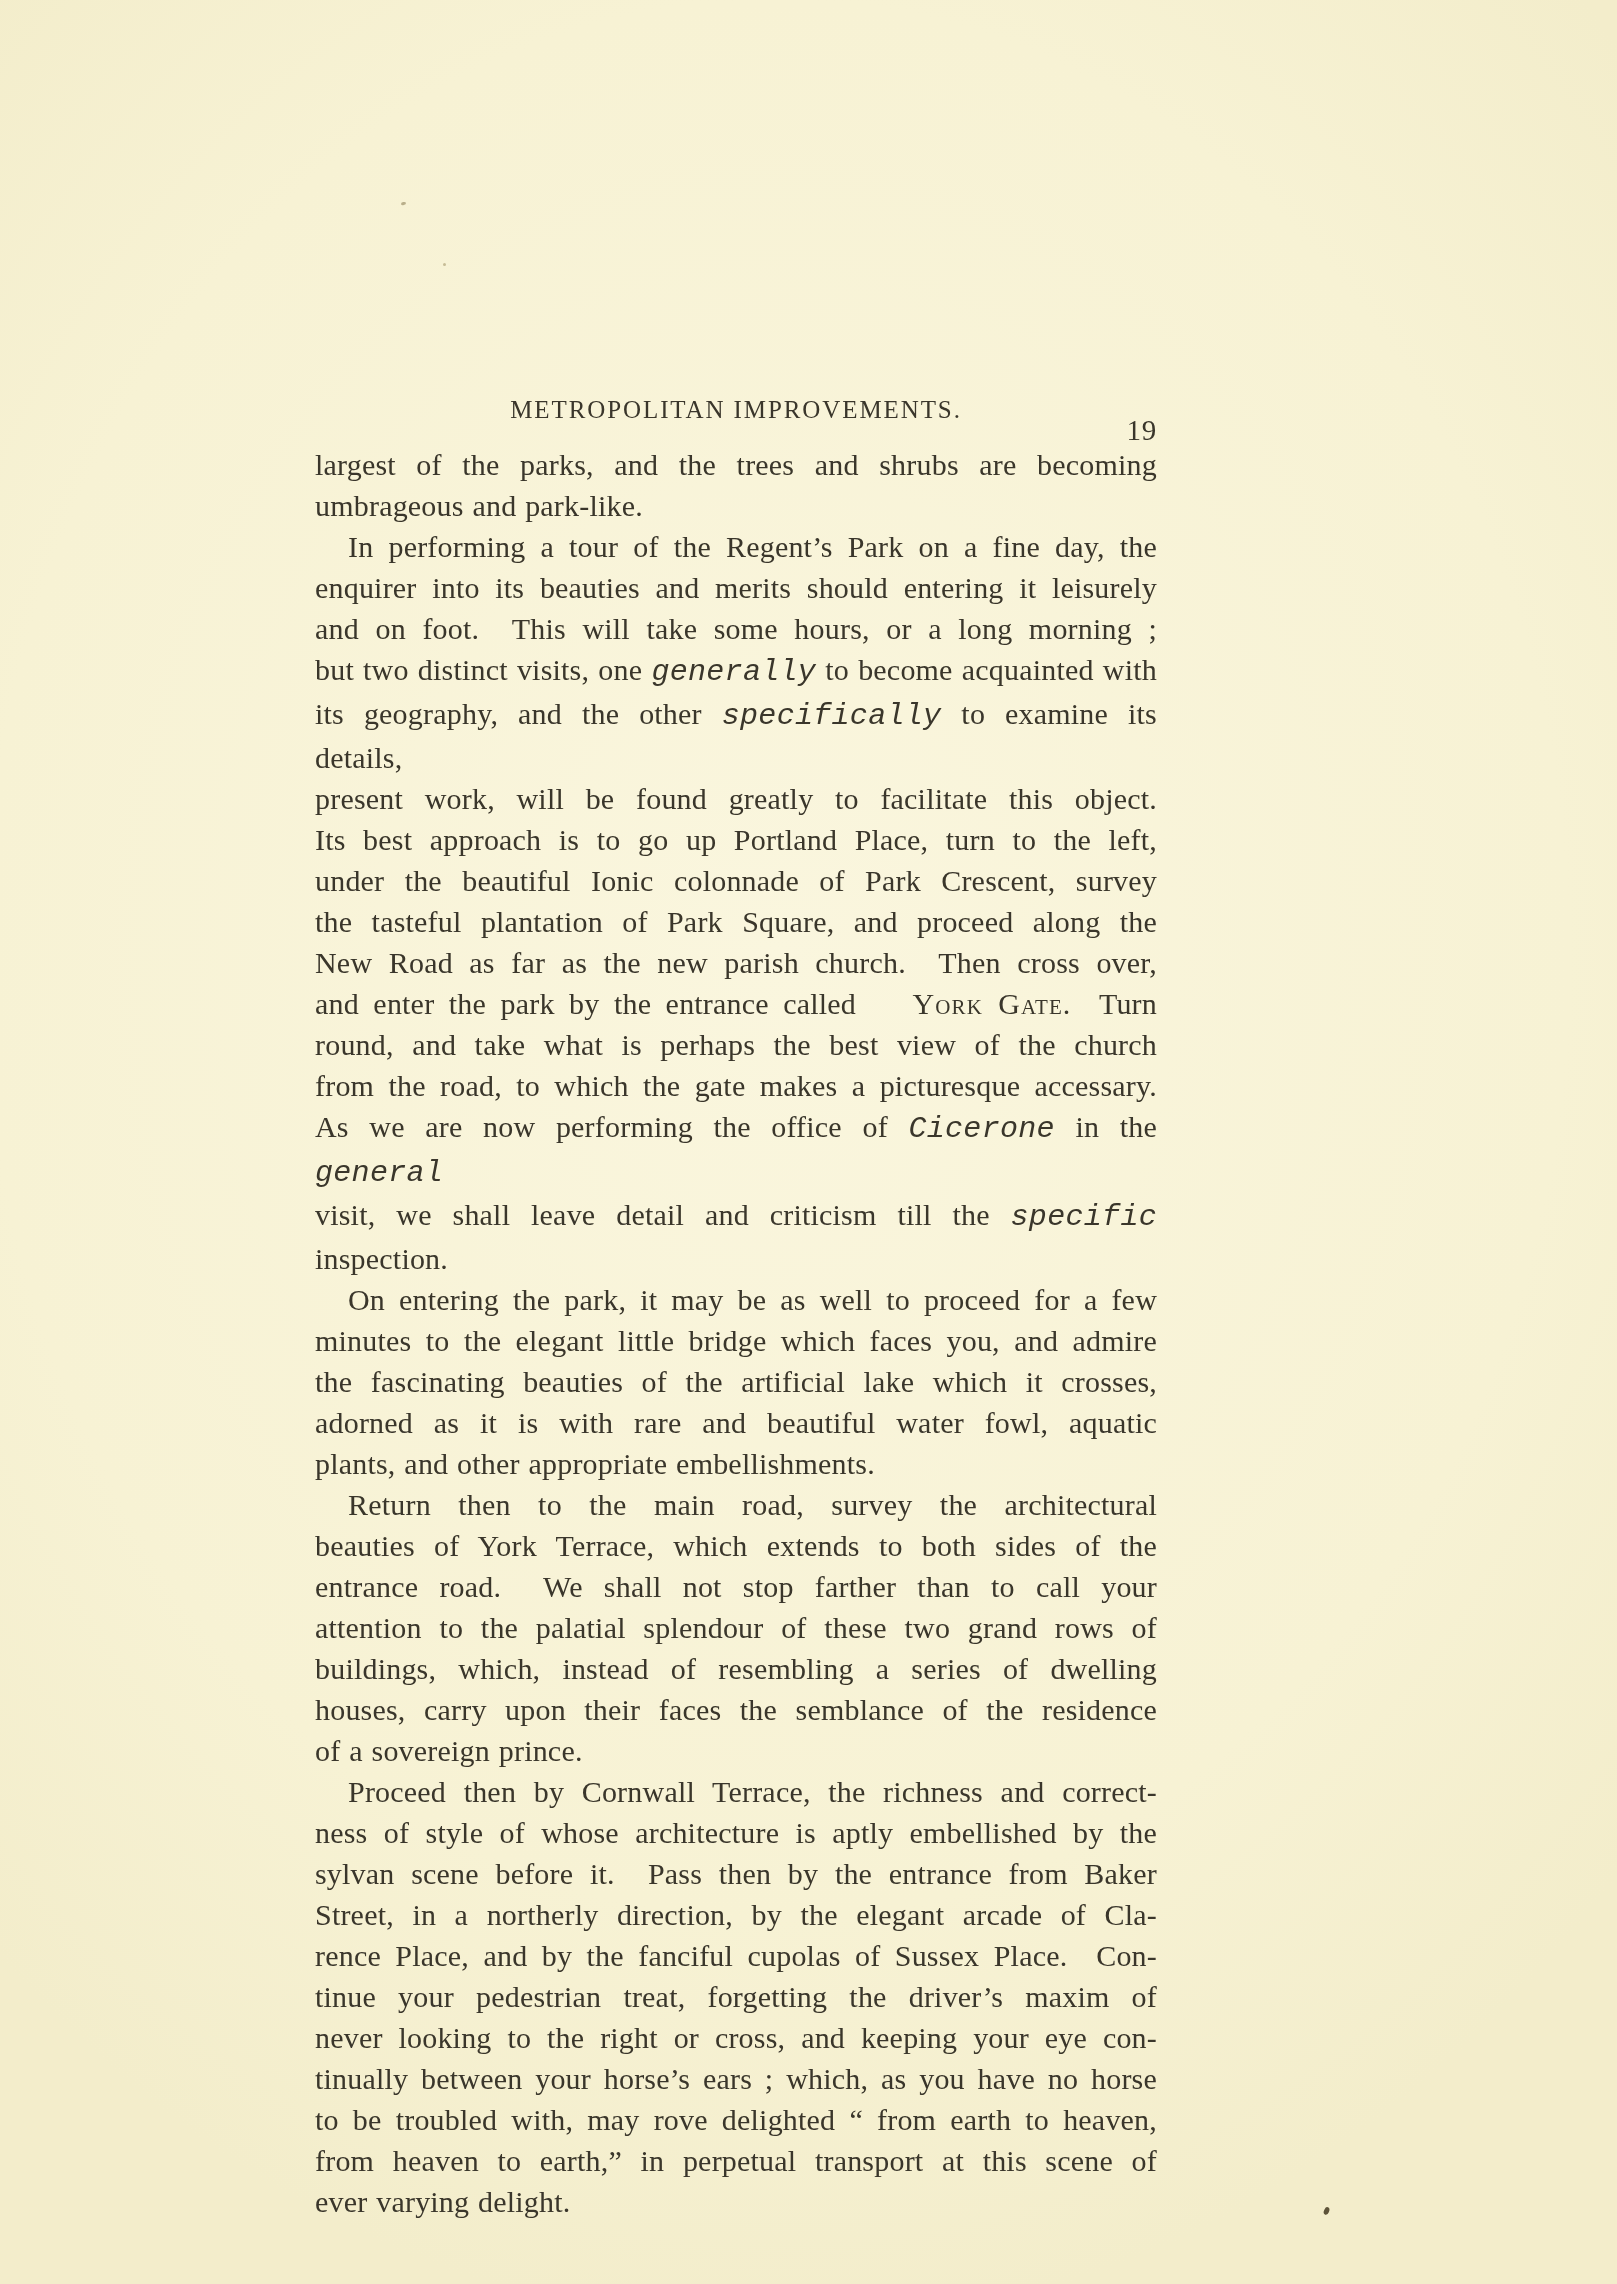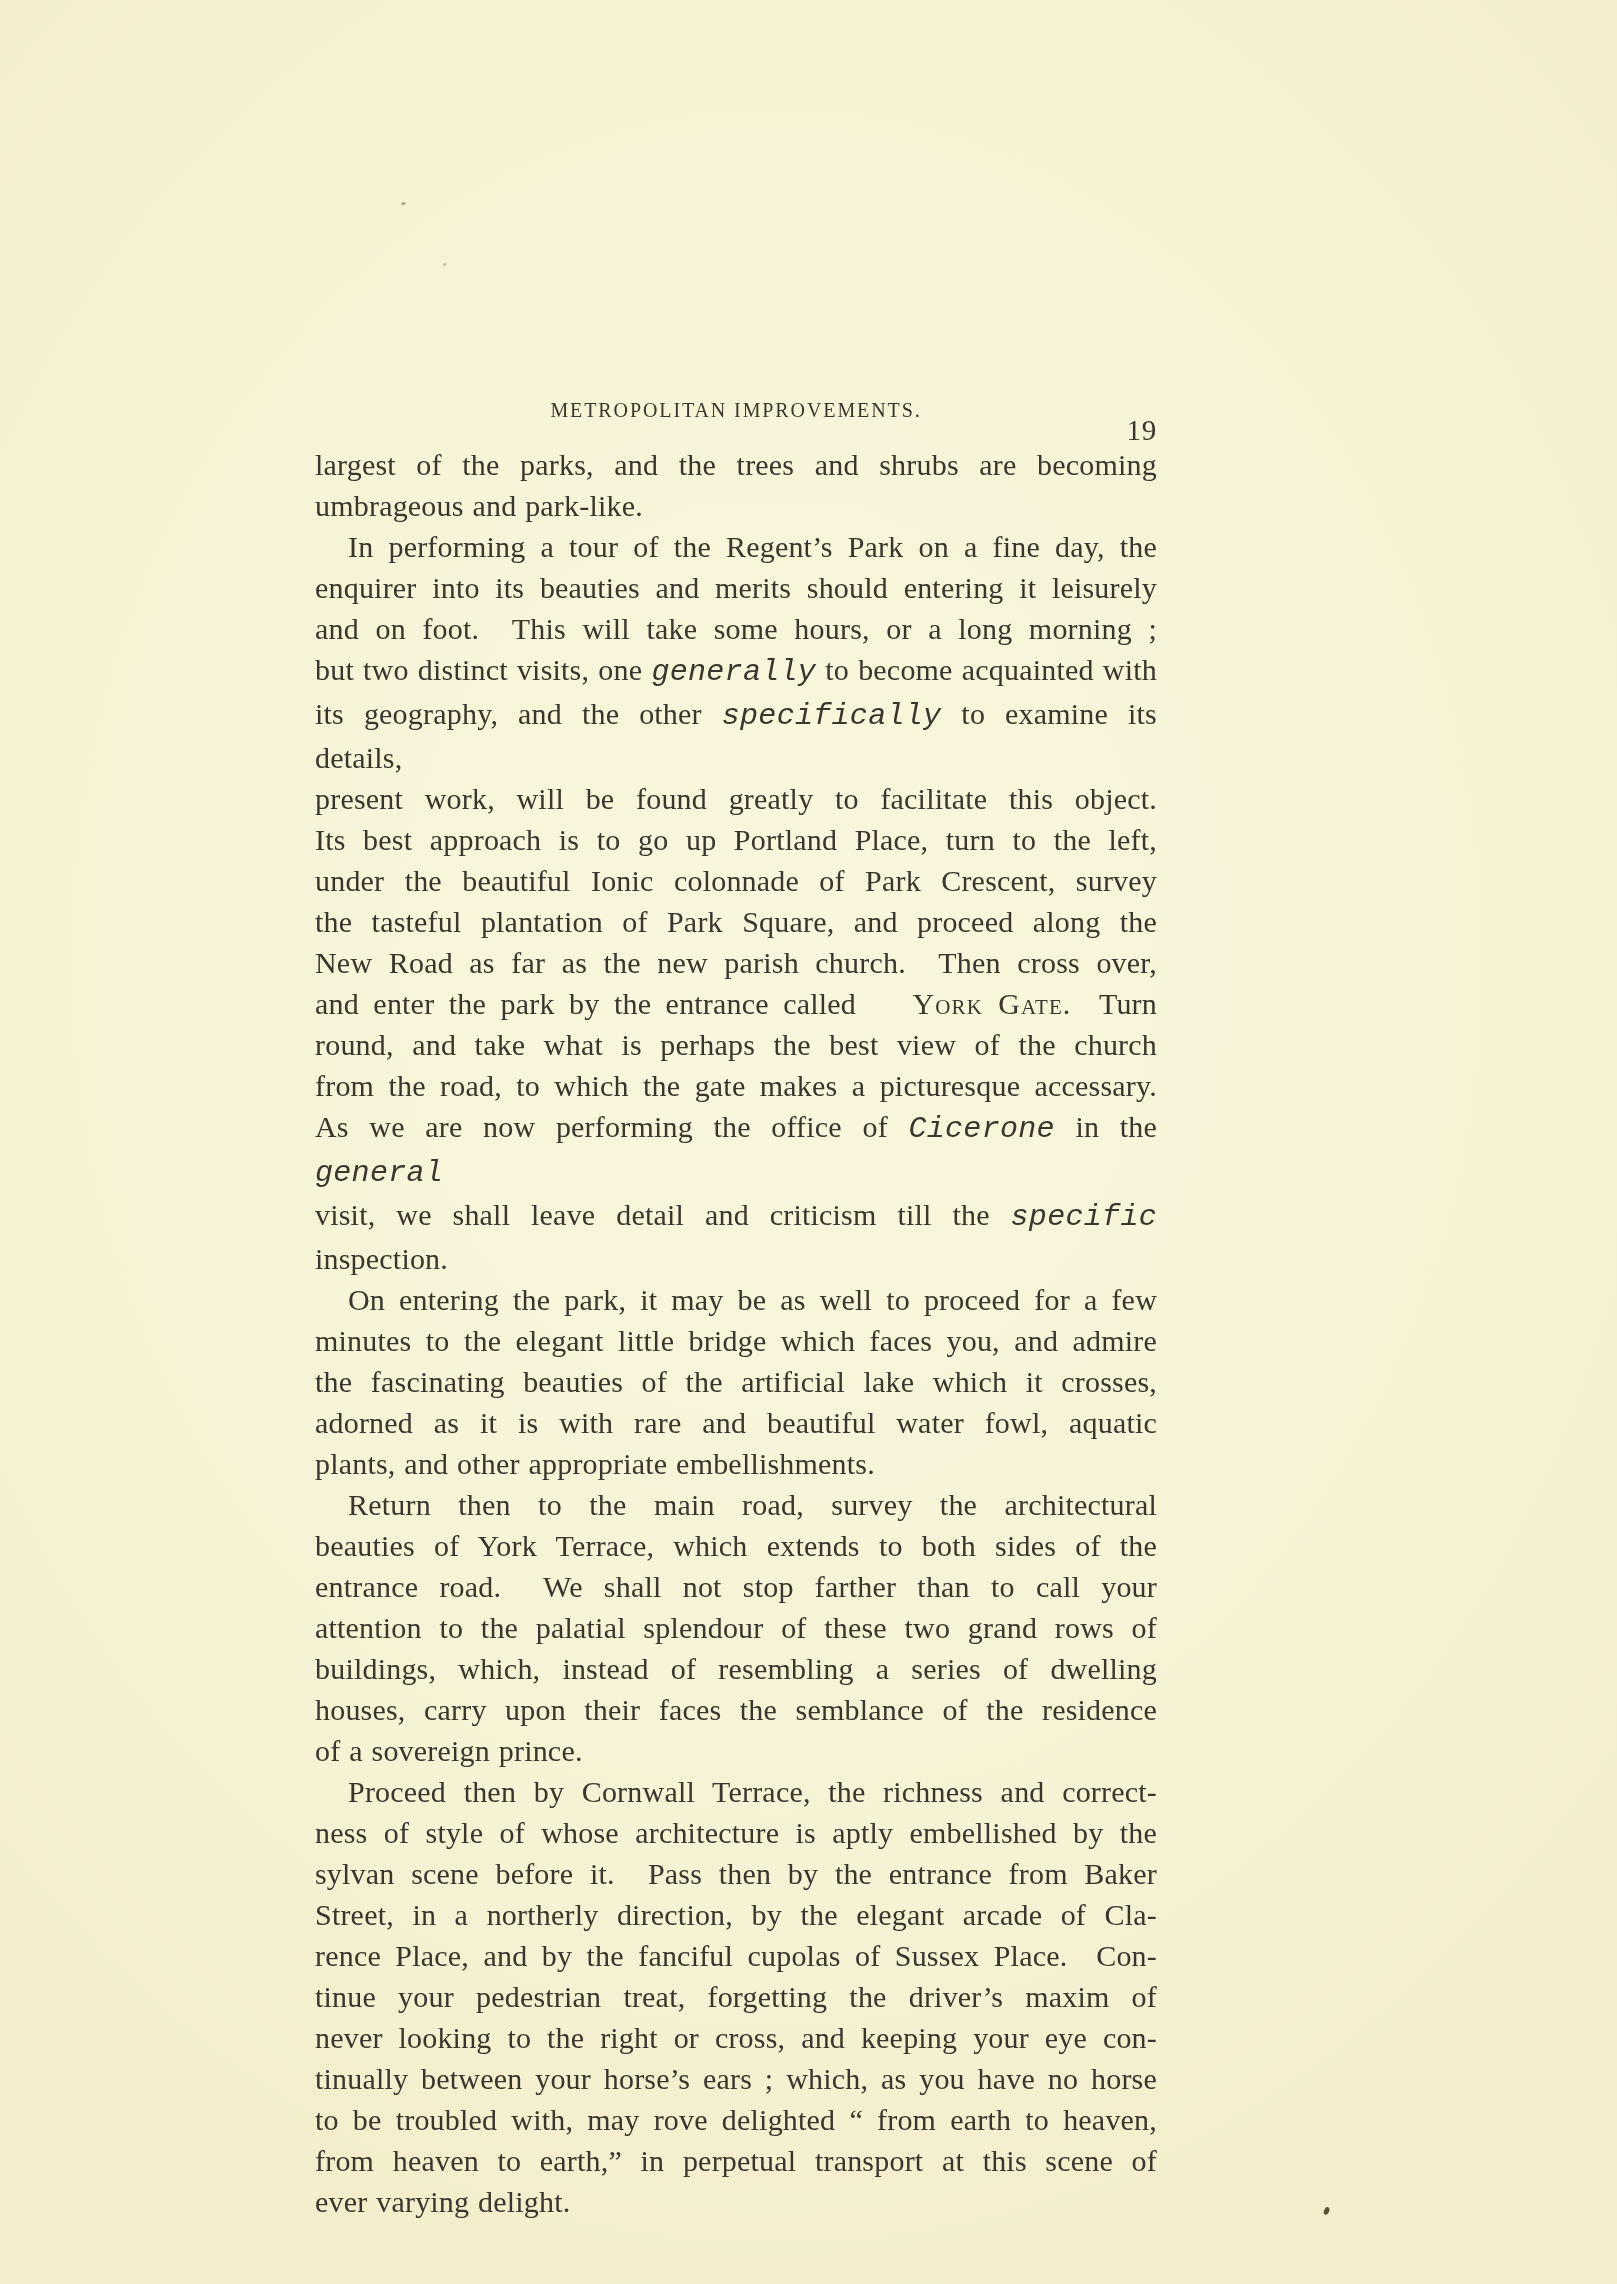--- a/index.html
+++ b/index.html
@@ -27,21 +27,21 @@
   .running-header {
     position: absolute;
     left: 315px;
     top: 393px;
     width: 842px;
     height: 34px;
   }
   .header-title {
     display: block;
     text-align: center;
-    font-size: 20px;
+    font-size: 25px;
     line-height: 34px;
     letter-spacing: 1.9px;
     color: var(--ink);
   }
   .folio {
     position: absolute;
     right: 0;
     top: 0;
     font-size: 29px;
     line-height: 34px;

